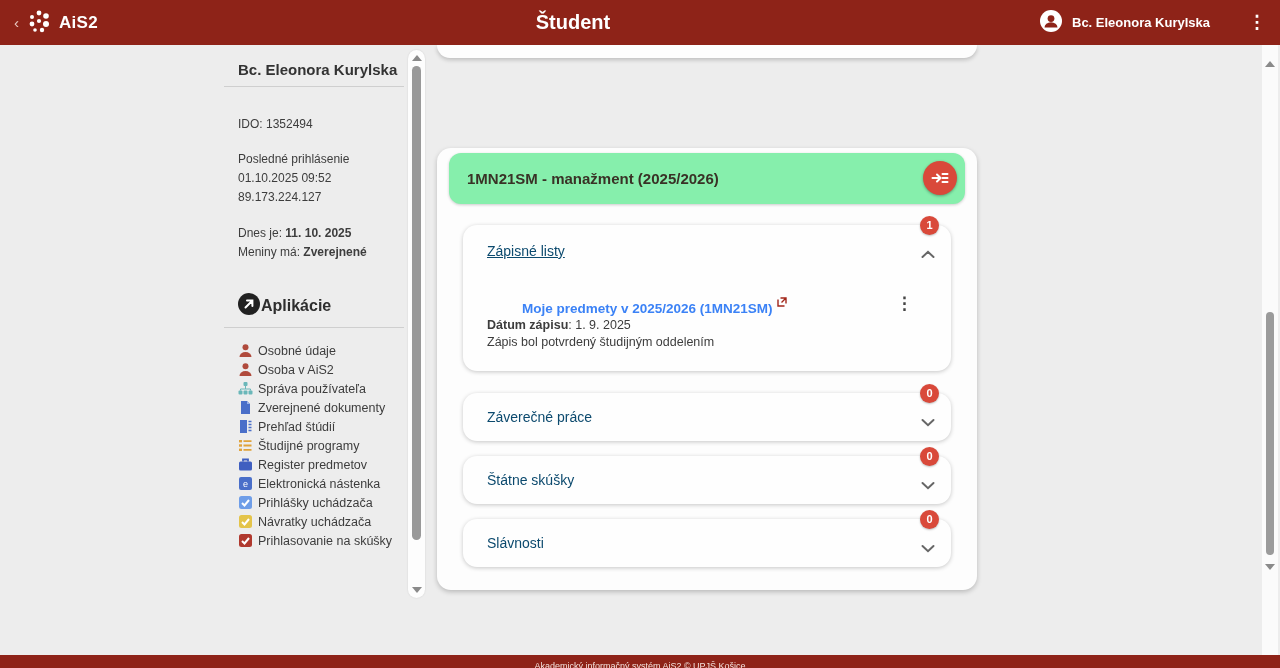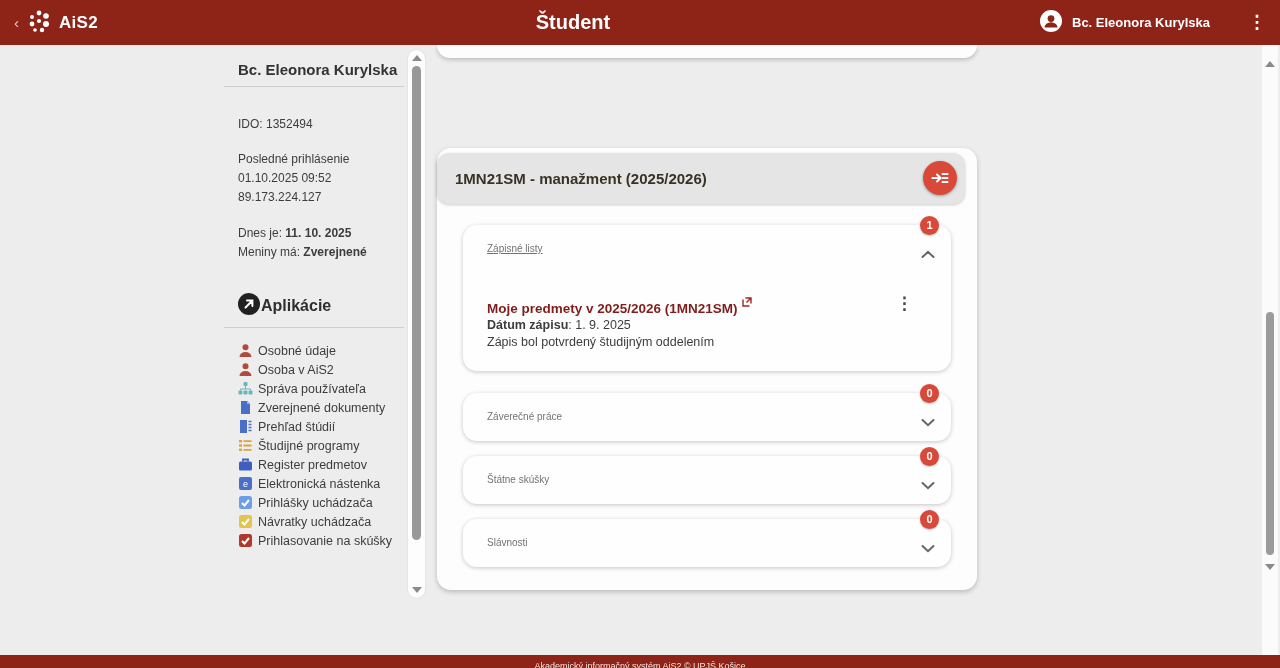--- a/index.html
+++ b/index.html
@@ -51,38 +51,38 @@
   
   .main-col { position:absolute; left:437px; top:45px; width:540px; height:560px; }
   .partial-card { position:absolute; left:0; top:0; width:540px; height:13px; background:#fdfdfd; border-radius:0 0 13px 13px; box-shadow:0 2px 4px rgba(0,0,0,.2); }
   .card { background:#fdfdfd; border-radius:14px; box-shadow:0 2px 5px rgba(0,0,0,.22); }
   .schedule-card { position:absolute; left:0; top:28px; width:540px; height:52px; cursor:pointer; }
   .schedule-label { position:absolute; left:24px; top:0; line-height:52px; font-size:14px; font-weight:bold; color:#a22a1c; }
   .circle-btn { position:absolute; border-radius:50%; background:#d9493a; box-shadow:0 1px 3px rgba(0,0,0,.35); display:flex; align-items:center; justify-content:center; cursor:pointer; }
   .schedule-btn { right:14px; top:8px; width:36px; height:36px; }
 
   .study-container { position:absolute; left:0; top:103px; width:540px; height:442px; }
-  .study-banner { position:absolute; left:0; right:12px; top:5px; height:51px; background:#e5e5e5; border-radius:12px; box-shadow:0 1px 3px rgba(0,0,0,.2); }
+  .study-banner { position:absolute; left:12px; right:12px; top:5px; height:51px; background:#86efac; border-radius:12px; box-shadow:0 1px 3px rgba(0,0,0,.2); }
   .study-title { position:absolute; left:18px; top:0; line-height:51px; font-size:15px; font-weight:bold; color:#393226; }
   .study-btn { right:8px; top:8px; width:34px; height:34px; }
 
   .section-card { position:absolute; left:26px; width:488px; background:#fefefe; border-radius:14px; box-shadow:0 1px 4px rgba(0,0,0,.22); }
   .sec-1 { top:77px; height:146px; }
   .sec-2 { top:245px; height:48px; }
   .sec-3 { top:308px; height:48px; }
   .sec-4 { top:371px; height:48px; }
-  .sec-title { position:absolute; left:24px; top:0; font-size:10px; color:#737373; cursor:pointer; }
+  .sec-title { position:absolute; left:24px; top:0; font-size:14px; color:#0c4a6e; cursor:pointer; }
   .sec-title.expanded { top:18px; text-decoration:underline; }
   .sec-title.collapsed { line-height:48px; }
   .badge { position:absolute; top:-9px; right:12px; width:19px; height:19px; border-radius:50%; background:#d9493a; color:#fff; font-size:11px; font-weight:bold; text-align:center; line-height:19px; box-shadow:0 1px 2px rgba(0,0,0,.25); }
   .chev { position:absolute; right:16px; cursor:pointer; }
   .chev-1 { top:20px; } .chev-c { top:20px; }
 
   .entry { position:absolute; left:24px; top:68px; }
-  .entry-link { font-size:13.5px; font-weight:bold; color:#7f1d1d; text-decoration:none; cursor:pointer; }
+  .entry-link { font-size:13.5px; font-weight:bold; color:#3b82f6; text-decoration:none; cursor:pointer;margin-left:35px; }
   .ext-icon { display:inline-block; vertical-align:6px; margin-left:4px; }
   .entry-line { font-size:12.5px; color:#3d3d3d; line-height:17px; }
   .entry-kebab { position:absolute; right:38px; top:70px; color:#444; font-size:17px; font-weight:bold; cursor:pointer; letter-spacing:0; line-height:17px; }
 </style>
 </head>
 <body>
 
 <div id="app">
 
   <header class="topbar">

